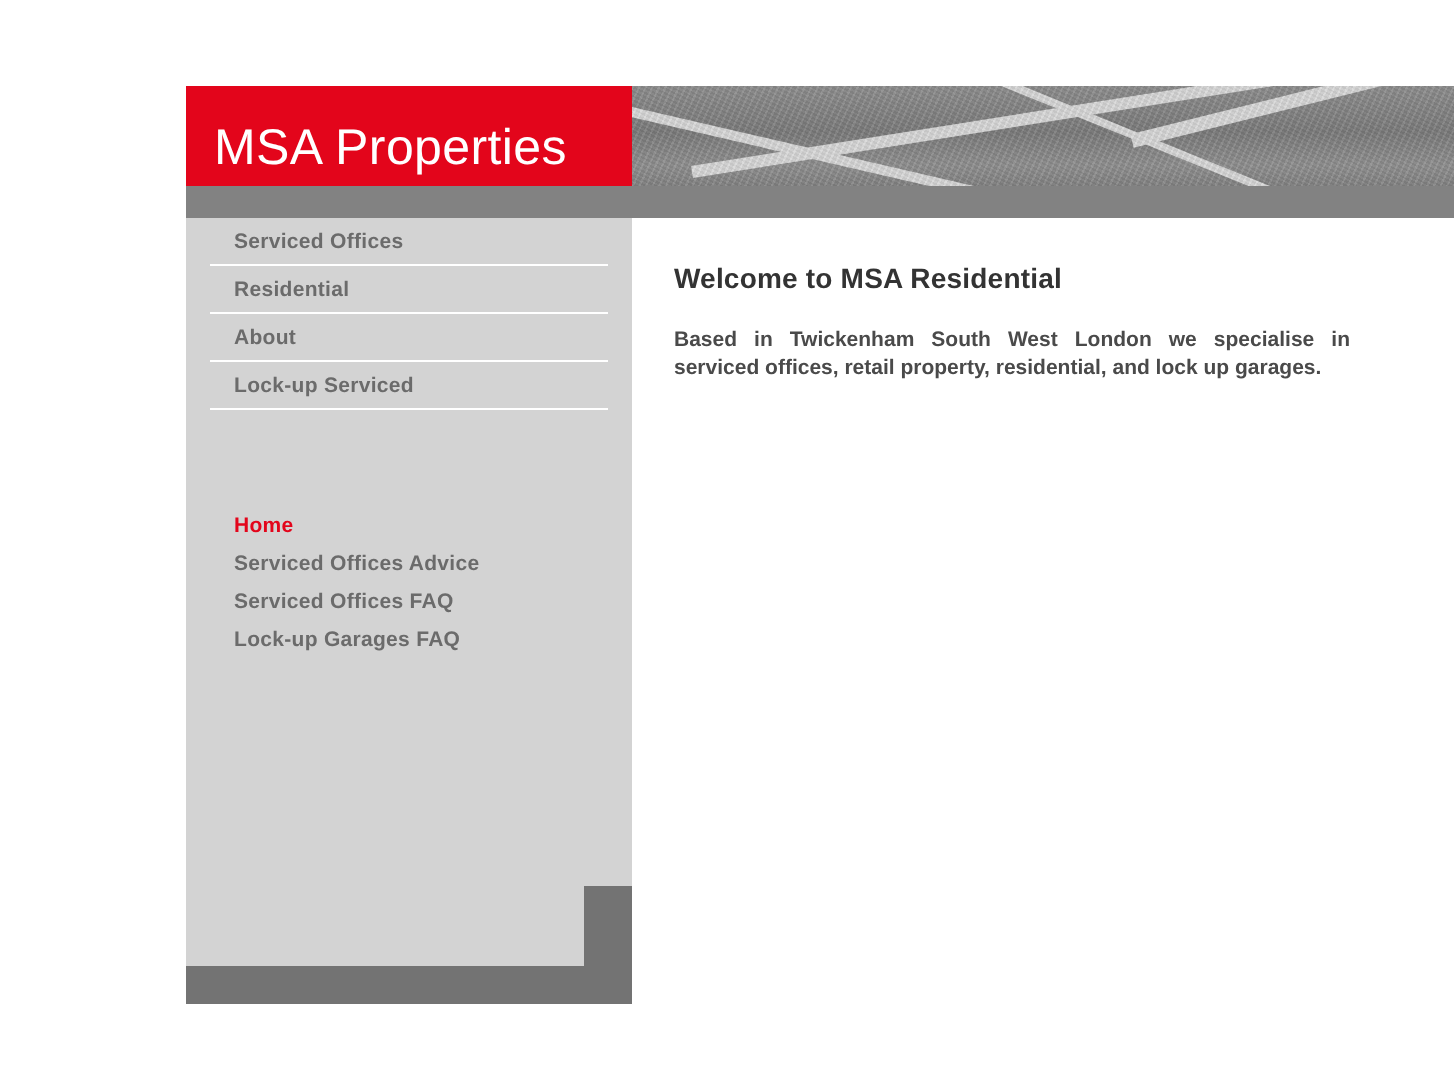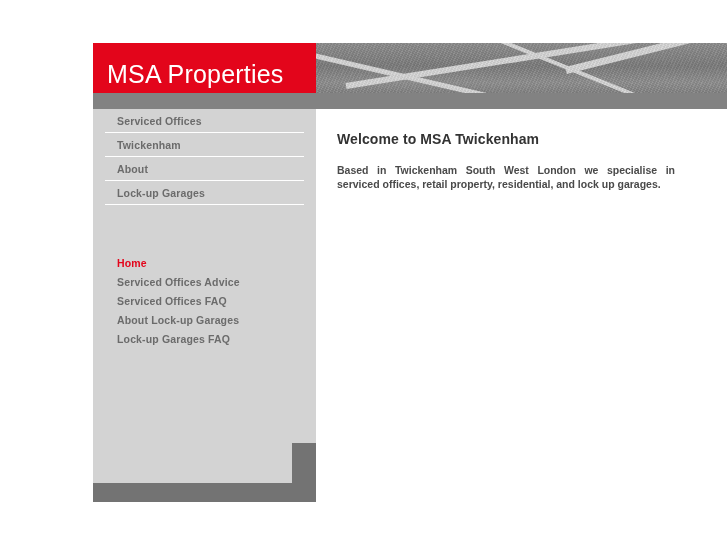--- a/index.html
+++ b/index.html
@@ -221,36 +221,35 @@
       <div class="stripe" style="left:80px; top:58px; width:120px; height:4px; transform: rotate(-3deg);"></div>
       <div class="grain"></div>
     </div>
   </div>
 
   <div class="body-area">
 
     <div class="sidebar">
       <nav class="nav-top">
         <a class="nav-item" href="#">Serviced Offices</a>
-        <a class="nav-item" href="#">Twickenham</a>
+        <a class="nav-item" href="#">Residential</a>
         <a class="nav-item" href="#">About</a>
-        <a class="nav-item" href="#">Lock-up Garages</a>
+        <a class="nav-item" href="#">Lock-up Serviced</a>
       </nav>
       <nav class="nav-bottom">
         <a class="nav-item active" href="#">Home</a>
         <a class="nav-item" href="#">Serviced Offices Advice</a>
         <a class="nav-item" href="#">Serviced Offices FAQ</a>
-        <a class="nav-item" href="#">About Lock-up Garages</a>
         <a class="nav-item" href="#">Lock-up Garages FAQ</a>
       </nav>
     </div>
     <div class="sidebar-lower"></div>
     <div class="sidebar-notch"></div>
 
     <div class="main">
       <div class="main-inner">
-        <h1 class="main-title">Welcome to MSA Twickenham</h1>
+        <h1 class="main-title">Welcome to MSA Residential</h1>
         <p class="main-para">Based in Twickenham South West London we specialise in serviced offices, retail property, residential, and lock up garages.</p>
       </div>
     </div>
 
   </div>
 </div>
 
 </body></html>

